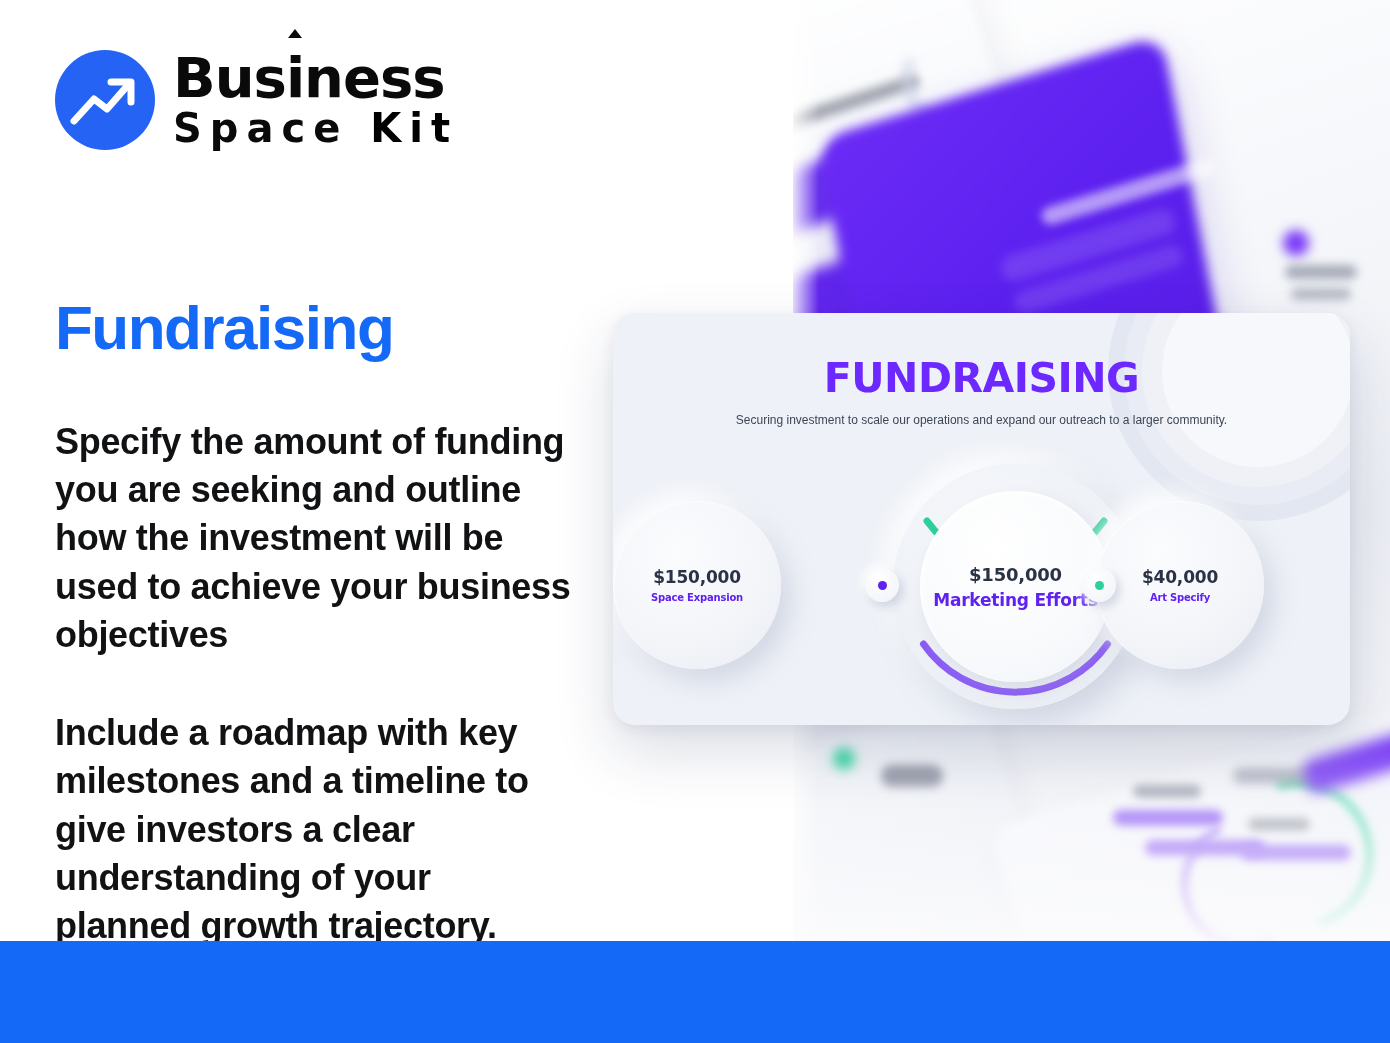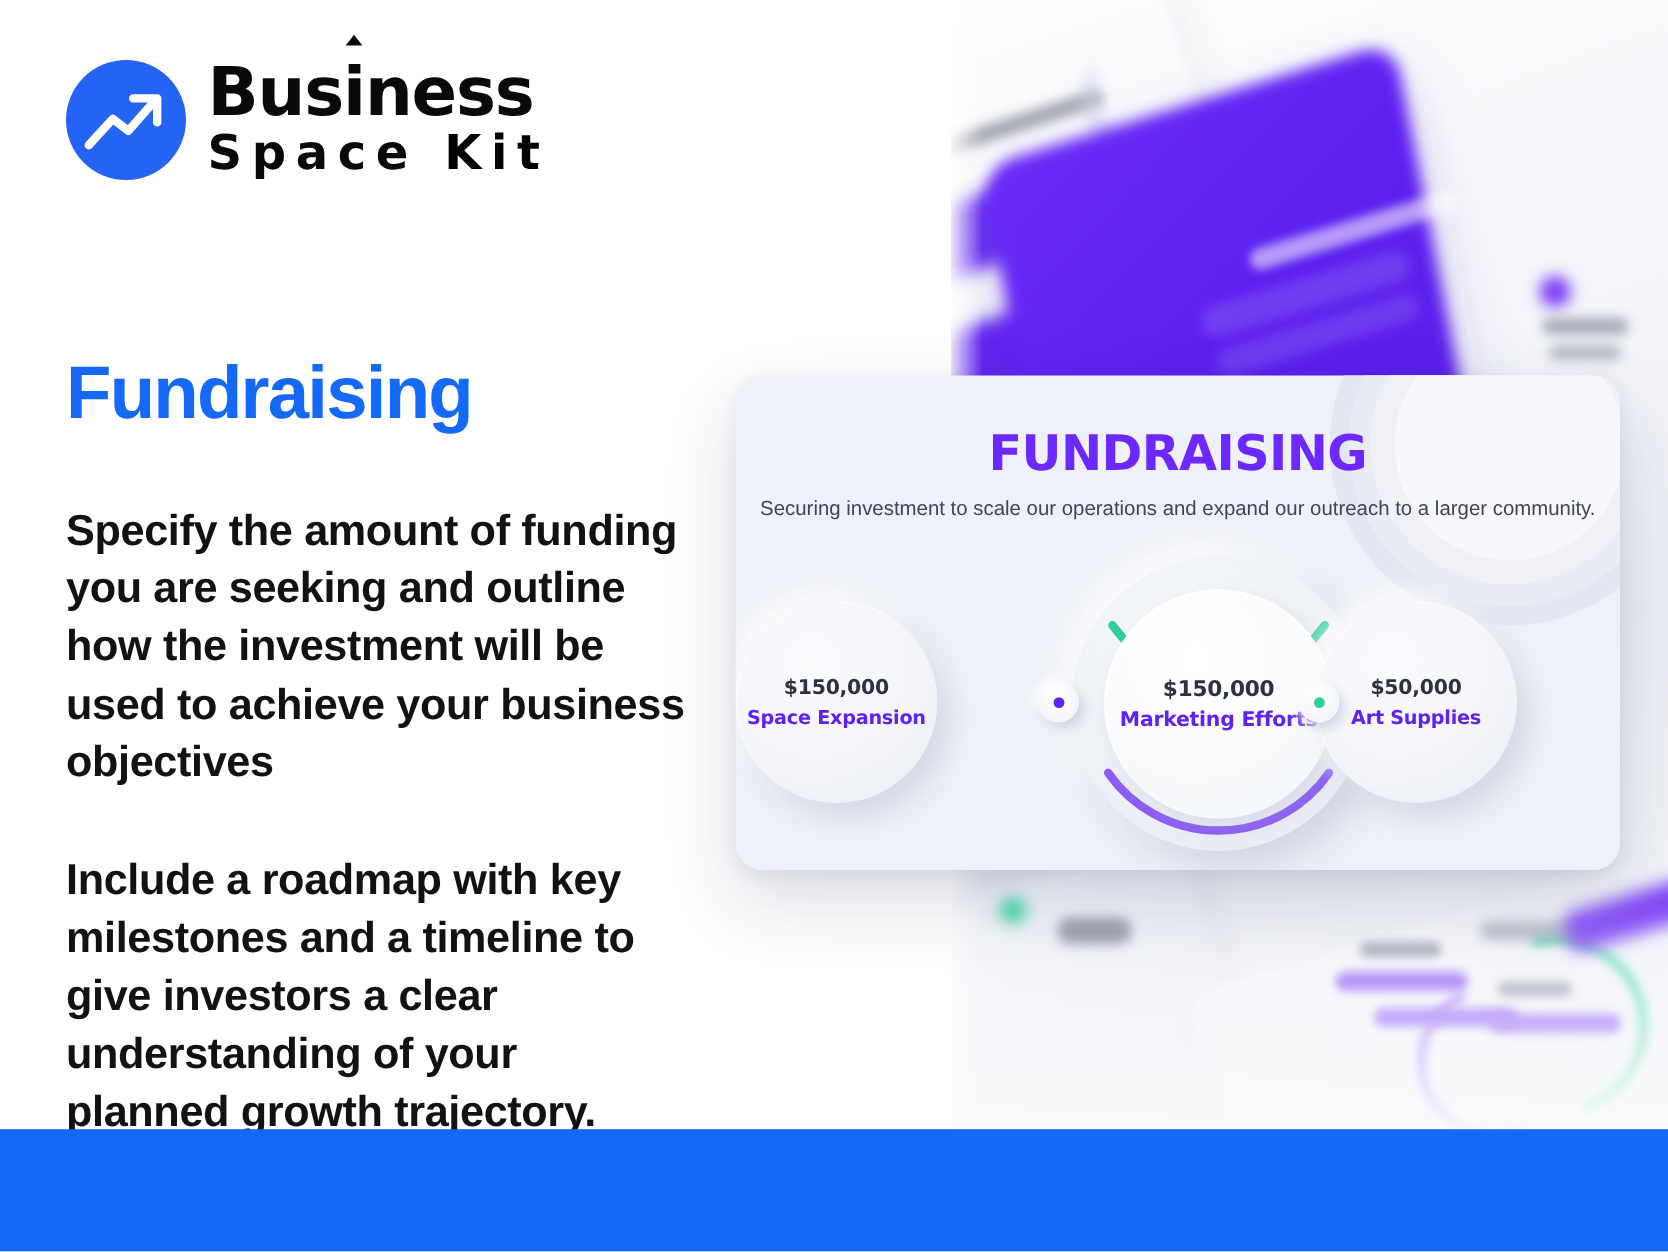--- a/index.html
+++ b/index.html
@@ -188,21 +188,21 @@
   .ring3 { inset:34px; background:#eff1f7; }
   .ring4 { inset:54px; background:#f6f8fb; }
 
   .card-title {
     position:absolute; left:0; right:0; top:41px; text-align:center;
     font-size:41px; font-weight:800; letter-spacing:-0.5px; color:#6d28ff;
     font-family:"DejaVu Sans", sans-serif;
   }
   .card-sub {
     position:absolute; left:0; right:0; top:99px; text-align:center;
-    font-size:17px; line-height:1.38; color:#3d4657; font-weight:400;
+    font-size:12px; line-height:1.38; color:#3d4657; font-weight:400;
   }
 
   .circles { position:absolute; left:0; right:0; top:152px; height:250px; }
 
   .circle {
     position:absolute; border-radius:50%;
     display:flex; flex-direction:column; align-items:center; justify-content:center;
     text-align:center;
   }
   .c-side {
@@ -227,21 +227,21 @@
     background:radial-gradient(circle at 40% 30%,#ffffff 0%,#f8fafc 60%,#f1f4f8 100%);
     box-shadow: inset 2px 3px 7px rgba(255,255,255,.95),
                 6px 8px 18px rgba(160,170,195,.28);
   }
 
   .amount {
     font-size:17px; font-weight:700; color:#2b3245;
     letter-spacing:-0.2px; font-family:"DejaVu Sans", sans-serif;
   }
   .label {
-    font-size:16px; font-weight:700; color:#6121f0; margin-top:5px;
+    font-size:10px; font-weight:700; color:#6121f0; margin-top:5px;
     letter-spacing:-0.2px; font-family:"DejaVu Sans", sans-serif;
   }
   .amount-lg { font-size:18px; }
   .label-lg  { font-size:17px; }
 
   .connector {
     position:absolute; width:34px; height:34px; border-radius:50%; top:103px;
     background:radial-gradient(circle at 38% 32%,#ffffff,#f0f2f7);
     box-shadow: 4px 5px 10px rgba(150,160,190,.38), -3px -3px 8px rgba(255,255,255,.95);
     display:flex; align-items:center; justify-content:center; z-index:3;
@@ -350,22 +350,22 @@
           <path d="M 42 196 A 109 109 0 0 0 219 196" fill="none" stroke="#8b5cf6" stroke-width="7" stroke-linecap="round" transform="rotate(180 130.5 130.5)" opacity="0"></path>
           <path d="M 38.5 188 A 112 112 0 0 0 222.5 188" fill="none" stroke="#8b5cf6" stroke-width="7" stroke-linecap="round"></path>
         </svg>
         <div class="circle c-center">
           <div class="amount amount-lg">$150,000</div>
           <div class="label label-lg">Marketing Efforts</div>
         </div>
       </div>
 
       <div class="circle c-side c-right">
-        <div class="amount">$50,000</div>
-        <div class="label">Art Supplies</div>
+        <div class="amount">$40,000</div>
+        <div class="label">Art Specify</div>
       </div>
 
       <div class="connector conn-left">
         <i style="background:#6121f0"></i>
       </div>
       <div class="connector conn-right">
         <i style="background:#2ecf9b"></i>
       </div>
 
     </div>

